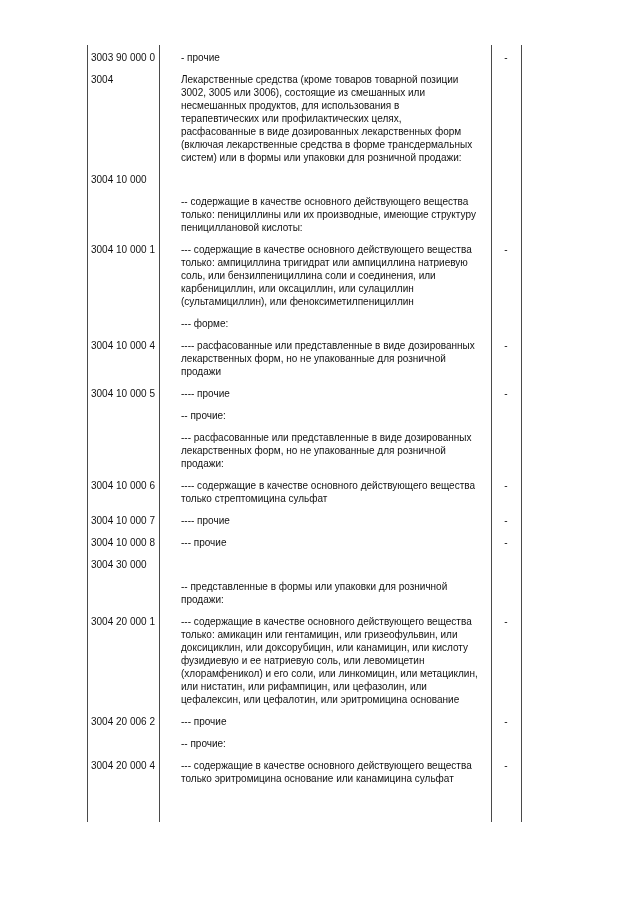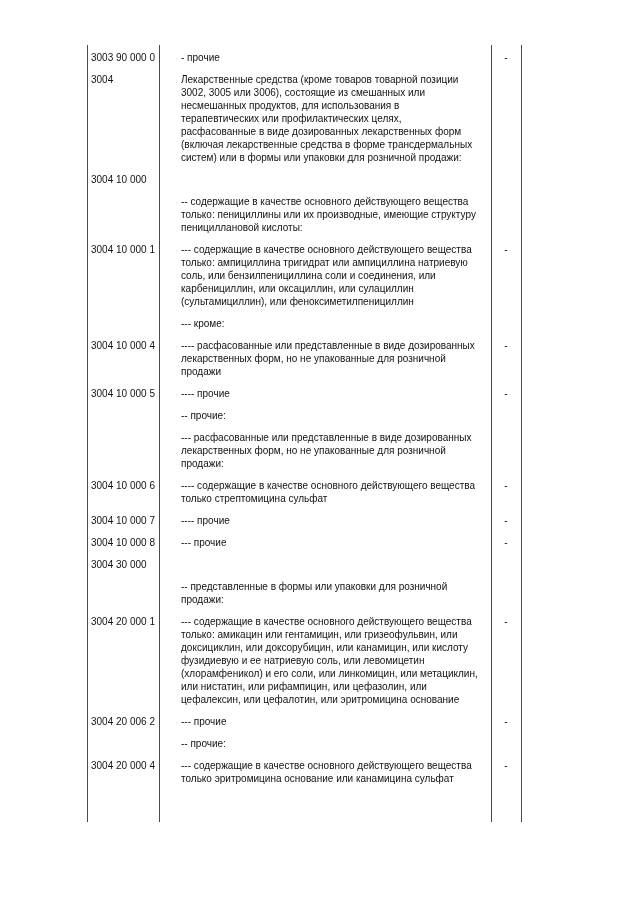--- a/index.html
+++ b/index.html
@@ -116,21 +116,21 @@
 только: ампициллина тригидрат или ампициллина натриевую
 соль, или бензилпенициллина соли и соединения, или
 карбенициллин, или оксациллин, или сулациллин
 (сультамициллин), или феноксиметилпенициллин</div>
     <div class="cell dash">-</div>
     <div class="cell val">1</div>
   </div>
 
   <div class="row">
     <div class="cell code"></div>
-    <div class="cell desc">--- кроме:</div>
+    <div class="cell desc">--- форме:</div>
     <div class="cell dash"></div>
     <div class="cell val"></div>
   </div>
 
   <div class="row">
     <div class="cell code">3004 10 000 4</div>
     <div class="cell desc">---- расфасованные или представленные в виде дозированных
 лекарственных форм, но не упакованные для розничной
 продажи</div>
     <div class="cell dash">-</div>

